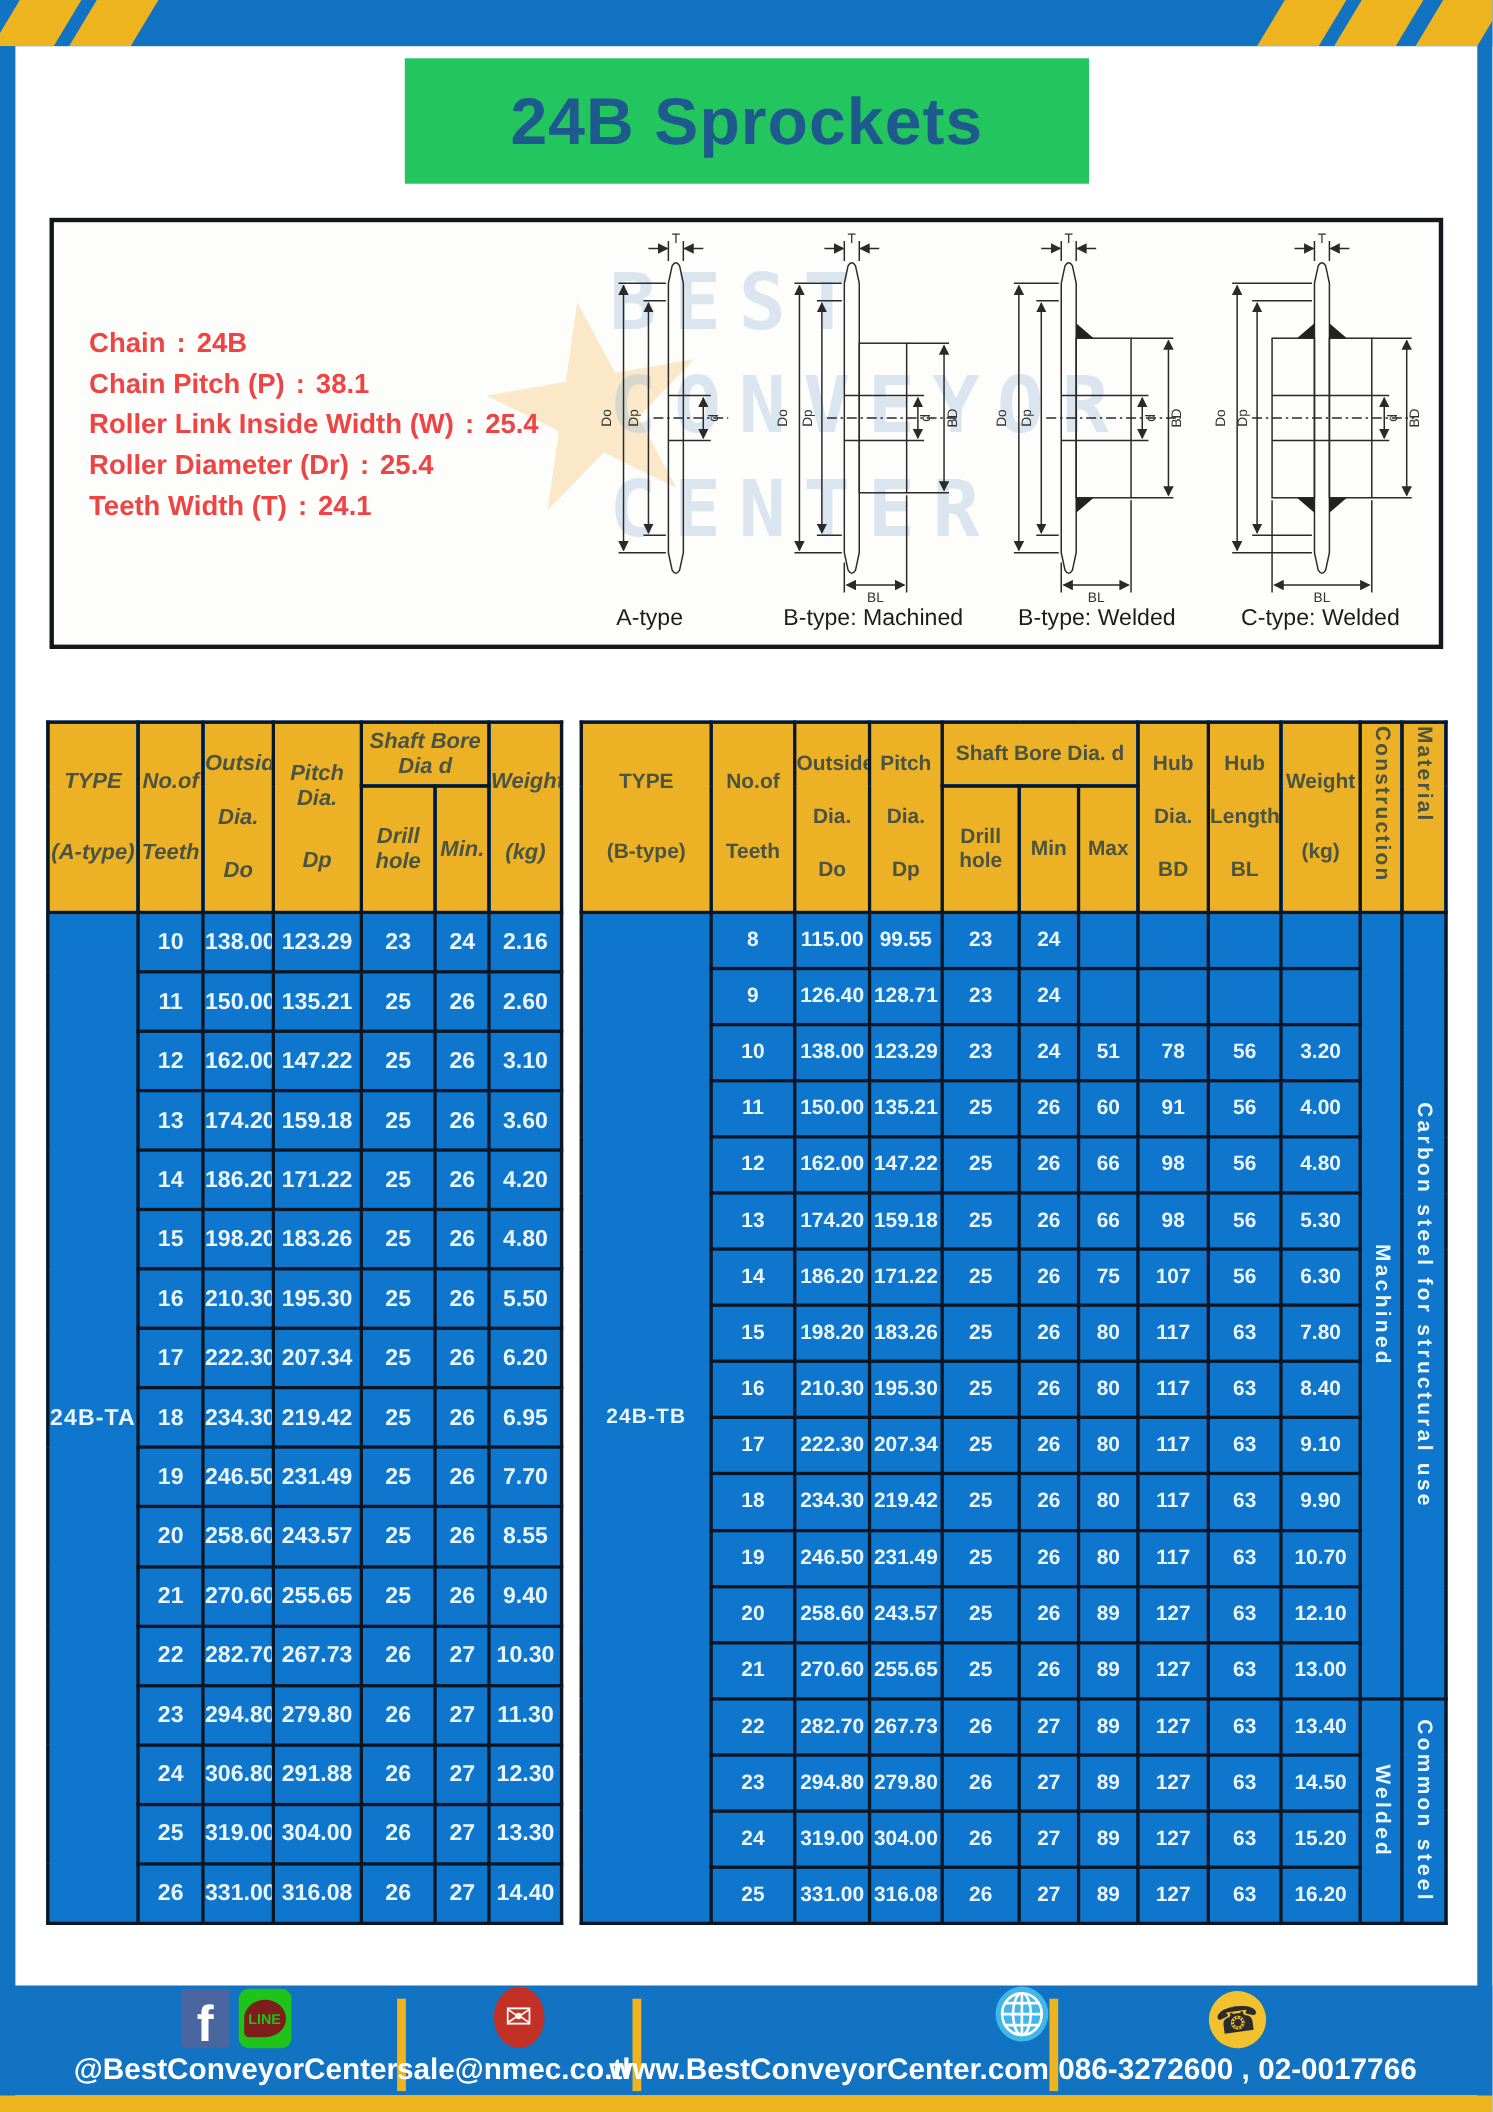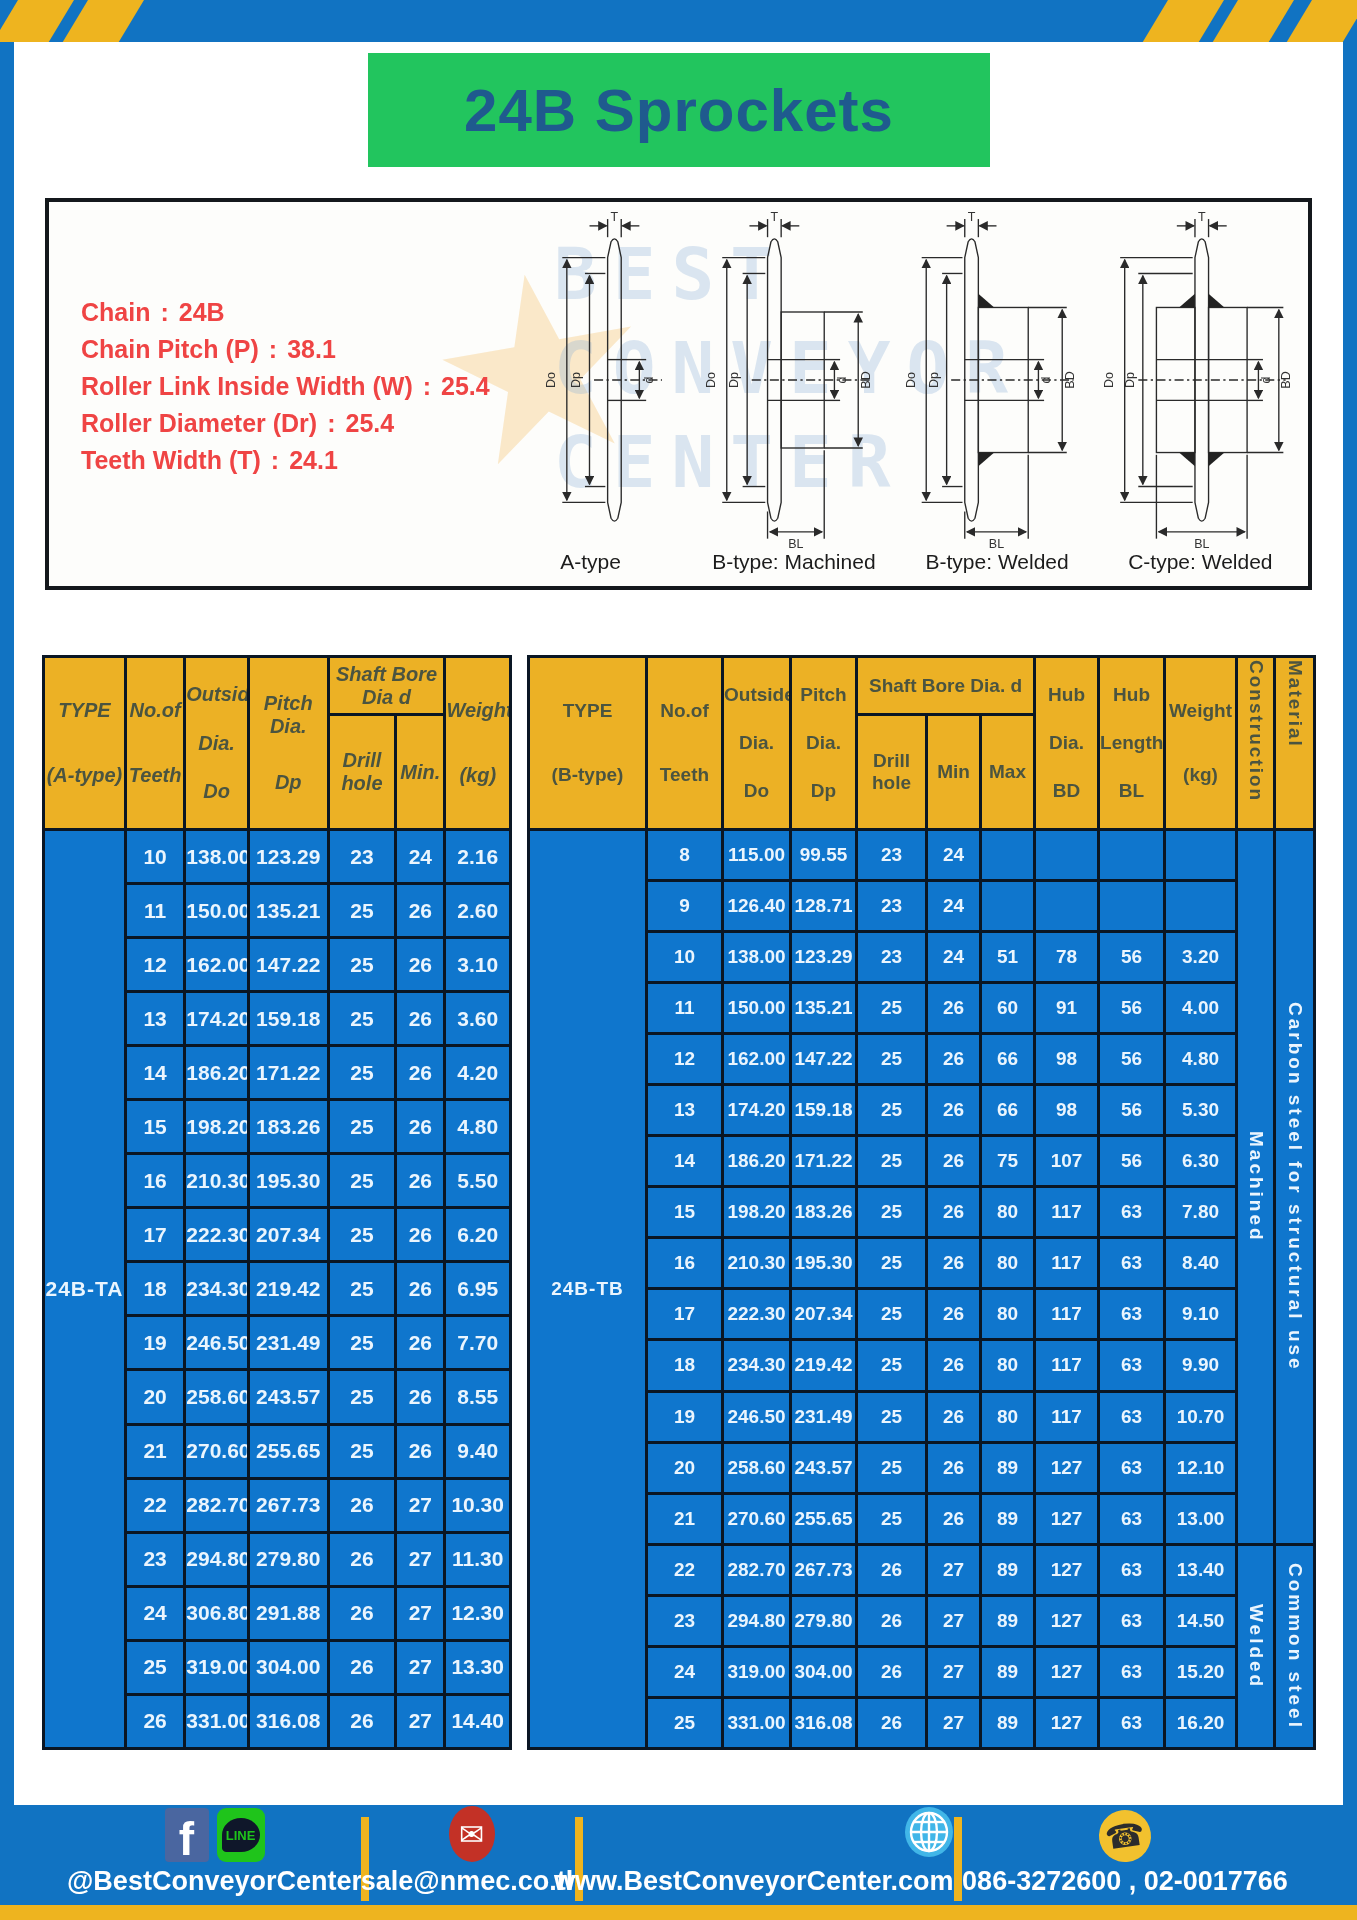--- a/index.html
+++ b/index.html
@@ -56,21 +56,21 @@
   .footer{position:absolute;left:0;right:0;top:1805px;height:100px;background:#1173c2;z-index:5;
     display:flex;align-items:flex-end;justify-content:center;padding:0 14px;box-sizing:border-box;}
   .f-item{display:flex;flex-direction:column;align-items:center;justify-content:flex-end;padding-bottom:8px;}
   .f-item.social{width:292px;} .f-item.email{width:206px;} .f-item.web{width:371px;align-items:flex-end;} .f-item.phone{width:327px;}
   .f-label{color:#ffffff;font-weight:bold;font-size:27px;white-space:nowrap;margin-top:4px;}
   .f-div{width:8px;height:84px;background:#eeb41f;margin-bottom:4px;}
   .f-icons{display:flex;gap:8px;align-items:flex-end;}
   .fb-badge{width:44px;height:54px;background:#4a66a0;color:#fff;border-radius:4px;font-size:46px;font-weight:bold;
     display:flex;align-items:flex-end;justify-content:center;line-height:0.95;}
   .line-badge{width:48px;height:54px;background:#1fc41b;border-radius:9px;display:flex;align-items:center;justify-content:center;}
-  .line-inner{width:38px;height:34px;background:#0f172a;border-radius:50% 50% 50% 12%;color:#1fc41b;font-size:13px;
+  .line-inner{width:38px;height:34px;background:#7f1d1d;border-radius:50% 50% 50% 12%;color:#1fc41b;font-size:13px;
     font-weight:bold;display:flex;align-items:center;justify-content:center;}
   .mail-badge{width:46px;height:56px;background:#c33126;border-radius:50%;color:#fff;font-size:30px;
     display:flex;align-items:center;justify-content:center;}
   .phone-badge{width:52px;height:52px;background:#f2c12e;border-radius:50%;color:#2c2c2c;font-size:32px;
     display:flex;align-items:center;justify-content:center;transform:rotate(-8deg);}
 </style>
 </head>
 <body>
 
 <svg width="0" height="0" style="position:absolute">

